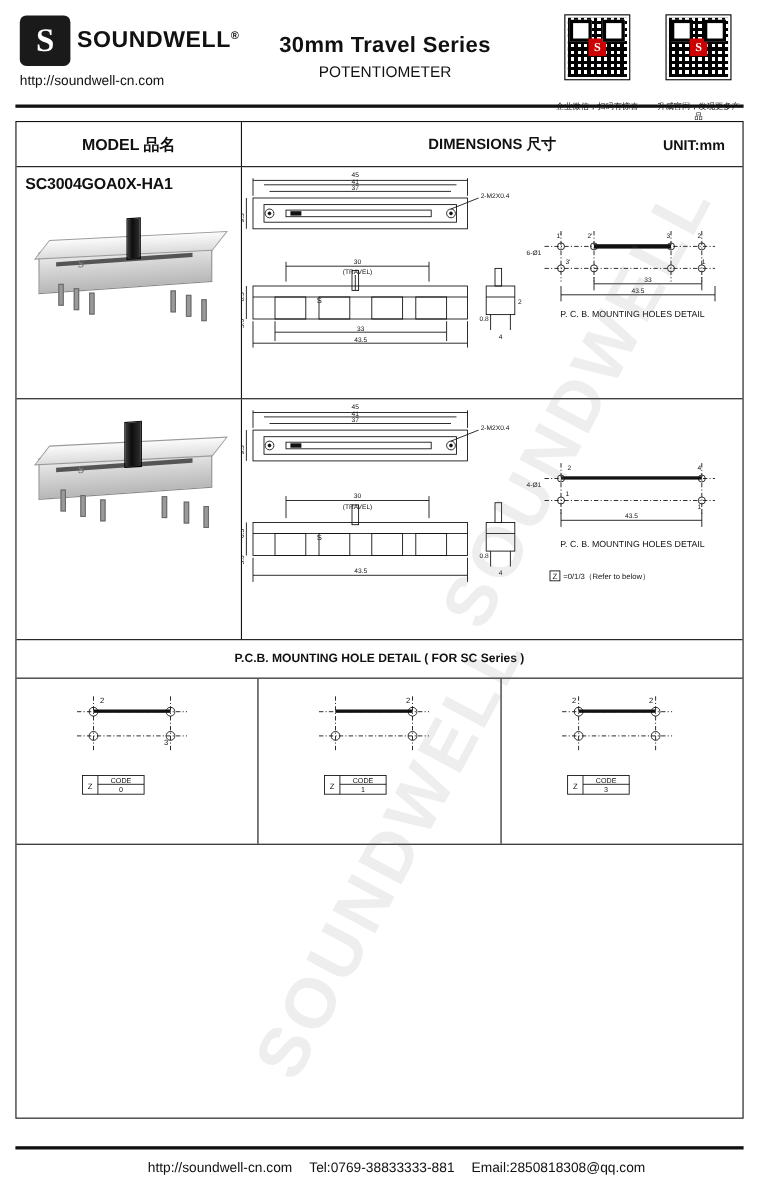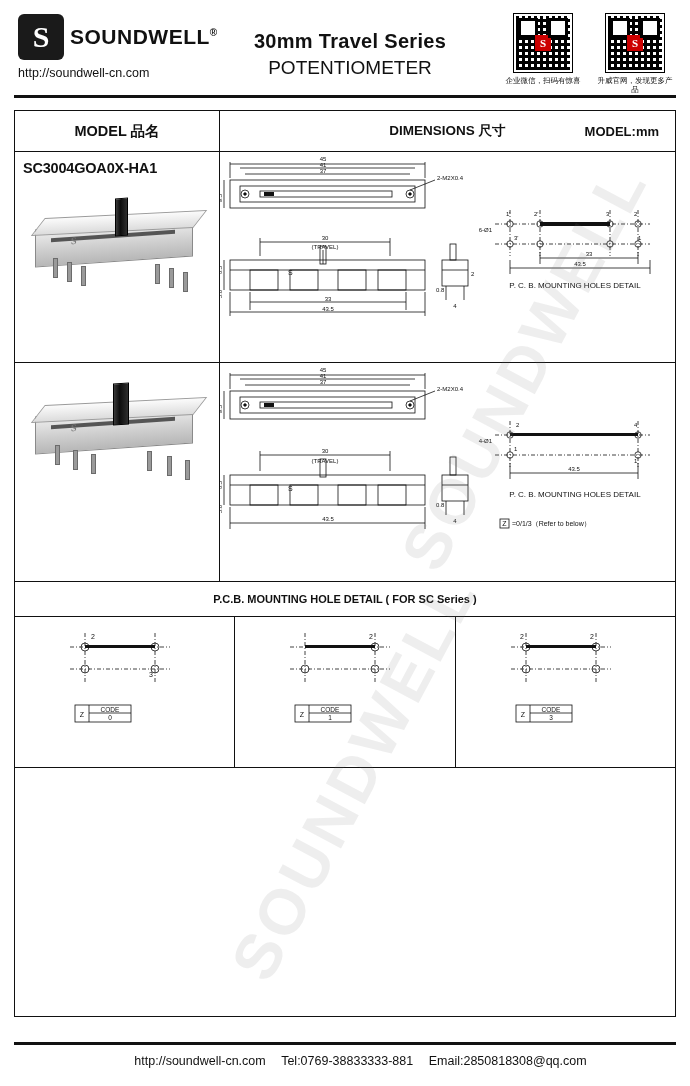--- a/index.html
+++ b/index.html
@@ -56,21 +56,21 @@
     font-size:21px;font-weight:bold;letter-spacing:0.5px;
   }
   .logo-reg{font-size:10px;vertical-align:super;}
   .logo-url{
     font-size:12.5px;margin-top:6px;color:#111;
   }
   .title-block{
     position:absolute;left:225px;top:30px;width:250px;text-align:center;
   }
   .title-main{font-size:20px;font-weight:bold;letter-spacing:0.3px;}
-  .title-sub{font-size:19px;margin-top:4px;}
+  .title-sub{font-size:14px;margin-top:4px;}
 
   .qr-wrap{position:absolute;right:14px;top:14px;display:flex;gap:10px;}
   .qr-item{width:82px;text-align:center;}
   .qr-img{
     width:54px;height:54px;margin:0 auto;
     background:
       repeating-linear-gradient(90deg,#000 0 3px,#fff 3px 6px),
       repeating-linear-gradient(0deg,#000 0 3px,transparent 3px 6px);
     background-blend-mode:multiply;
     border:2px solid #fff;
@@ -82,21 +82,21 @@
   }
   .qr-img::before{left:2px;top:2px;}
   .qr-img::after{right:2px;top:2px;}
   .qr-center{
     position:absolute;left:50%;top:50%;width:16px;height:16px;
     transform:translate(-50%,-50%);
     background:#c00;color:#fff;font-size:11px;font-weight:bold;
     display:flex;align-items:center;justify-content:center;
     font-family:"Liberation Serif",serif;
   }
-  .qr-cap{font-size:7.5px;margin-top:4px;color:#111;line-height:1.2;}
+  .qr-cap{font-size:7.5px;margin-top:20px;color:#111;line-height:1.2;}
 
   .hdr-rule{
     position:absolute;left:14px;right:14px;bottom:6px;
     border-bottom:3px solid #111;
   }
 
   
   .tbl{
     position:absolute;left:14px;top:110px;width:662px;
     border:1.5px solid #111;
@@ -240,21 +240,21 @@
     <span class="wm1">SOUNDWELL</span>
     <span class="wm2">SOUNDWELL</span>
   </div>
 
   <div class="tbl">
 
     <div class="row head-row">
       <div class="head-model">MODEL 品名</div>
       <div class="head-dim">
         <span>DIMENSIONS 尺寸</span>
-        <span class="head-unit">MODEL:mm</span>
+        <span class="head-unit">UNIT:mm</span>
       </div>
     </div>
 
     <div class="row" style="height:210px;">
       <div class="cell-model">
         <div class="model-name">
           <span>SC3004GOA0X-HA1</span>
         </div>
         <div class="photo">
           <div class="body3d"></div>

